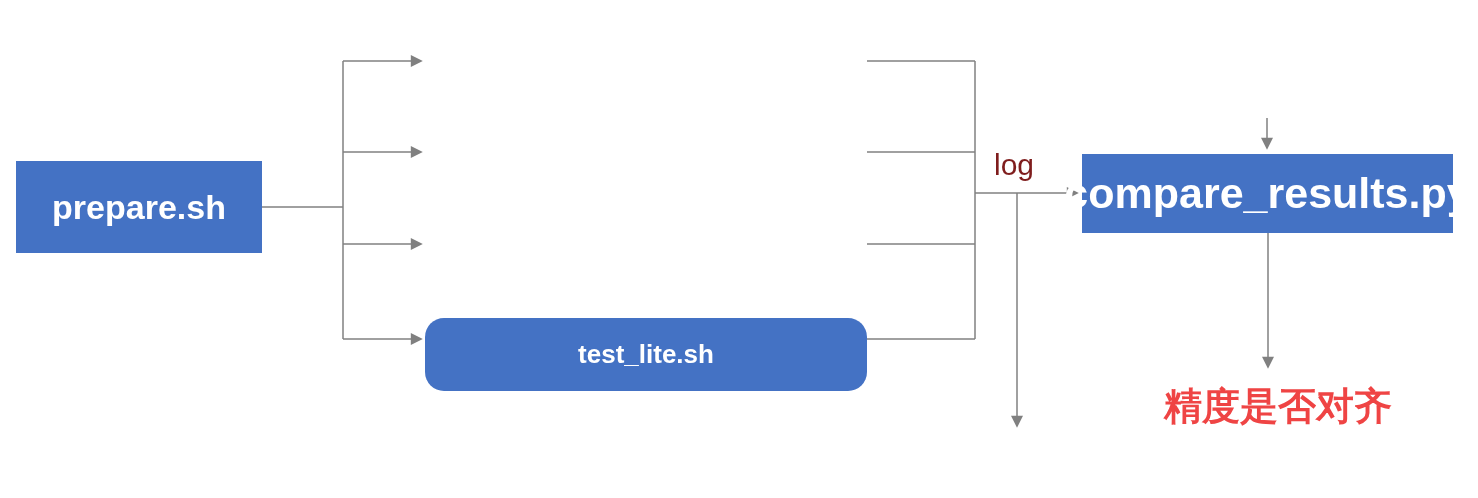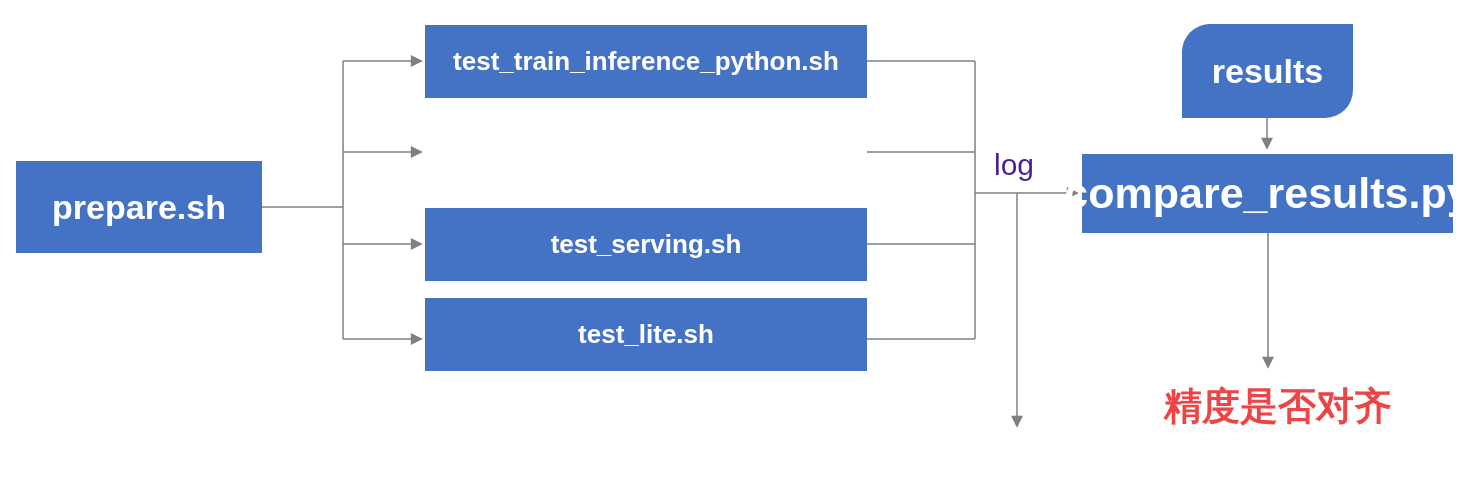--- a/index.html
+++ b/index.html
@@ -43,34 +43,34 @@
     left: 16px; top: 161px; width: 246px; height: 92px;
     font-size: 34px;
   }
   .node-test {
     left: 425px; width: 442px; height: 73px;
     font-size: 26px;
   }
   .node-test1 { top: 25px; }
   .node-test2 { top: 115px; }
   .node-test3 { top: 208px; }
-  .node-test4 { top: 298px; }
+  .node-test4 { top: 318px; border-radius: 19px; }
   .node-results {
     left: 1182px; top: 24px; width: 171px; height: 94px;
     font-size: 34px;
     border-radius: 28px 0 28px 0;
   }
   .node-compare {
     left: 1082px; top: 154px; width: 371px; height: 79px;
     font-size: 43px;
   }
   .edge-label {
     position: absolute;
     left: 984px; top: 148px; width: 60px;
-    color: #4c1d95;
+    color: #7f1d1d;
     font-size: 30px;
     font-weight: 400;
     text-align: center;
     white-space: nowrap;
   }
   .annotation {
     position: absolute;
     color: #ef4444;
     font-weight: 700;
     font-size: 38px;
@@ -109,36 +109,27 @@
     <path class="edge" d="M1017 193 V426" marker-end="url(#arrowhead)"></path>
 
     <path class="edge" d="M1267 118 V148" marker-end="url(#arrowhead)"></path>
     <path class="edge" d="M1268 233 V367" marker-end="url(#arrowhead)"></path>
   </svg>
 
   <div class="node node-prepare">
     <span>prepare.sh</span>
   </div>
 
-  <div class="node node-test node-test1">
-    <span>test_train_inference_python.sh</span>
-  </div>
 
 
-  <div class="node node-test node-test3">
-    <span>test_serving.sh</span>
-  </div>
 
   <div class="node node-test node-test4">
     <span>test_lite.sh</span>
   </div>
 
-  <div class="node node-results">
-    <span>results</span>
-  </div>
 
   <div class="node node-compare">
     <span>compare_results.py</span>
   </div>
 
   <div class="edge-label">log</div>
 
   <div class="annotation annotation-precision">精度是否对齐</div>
 
 </div>

